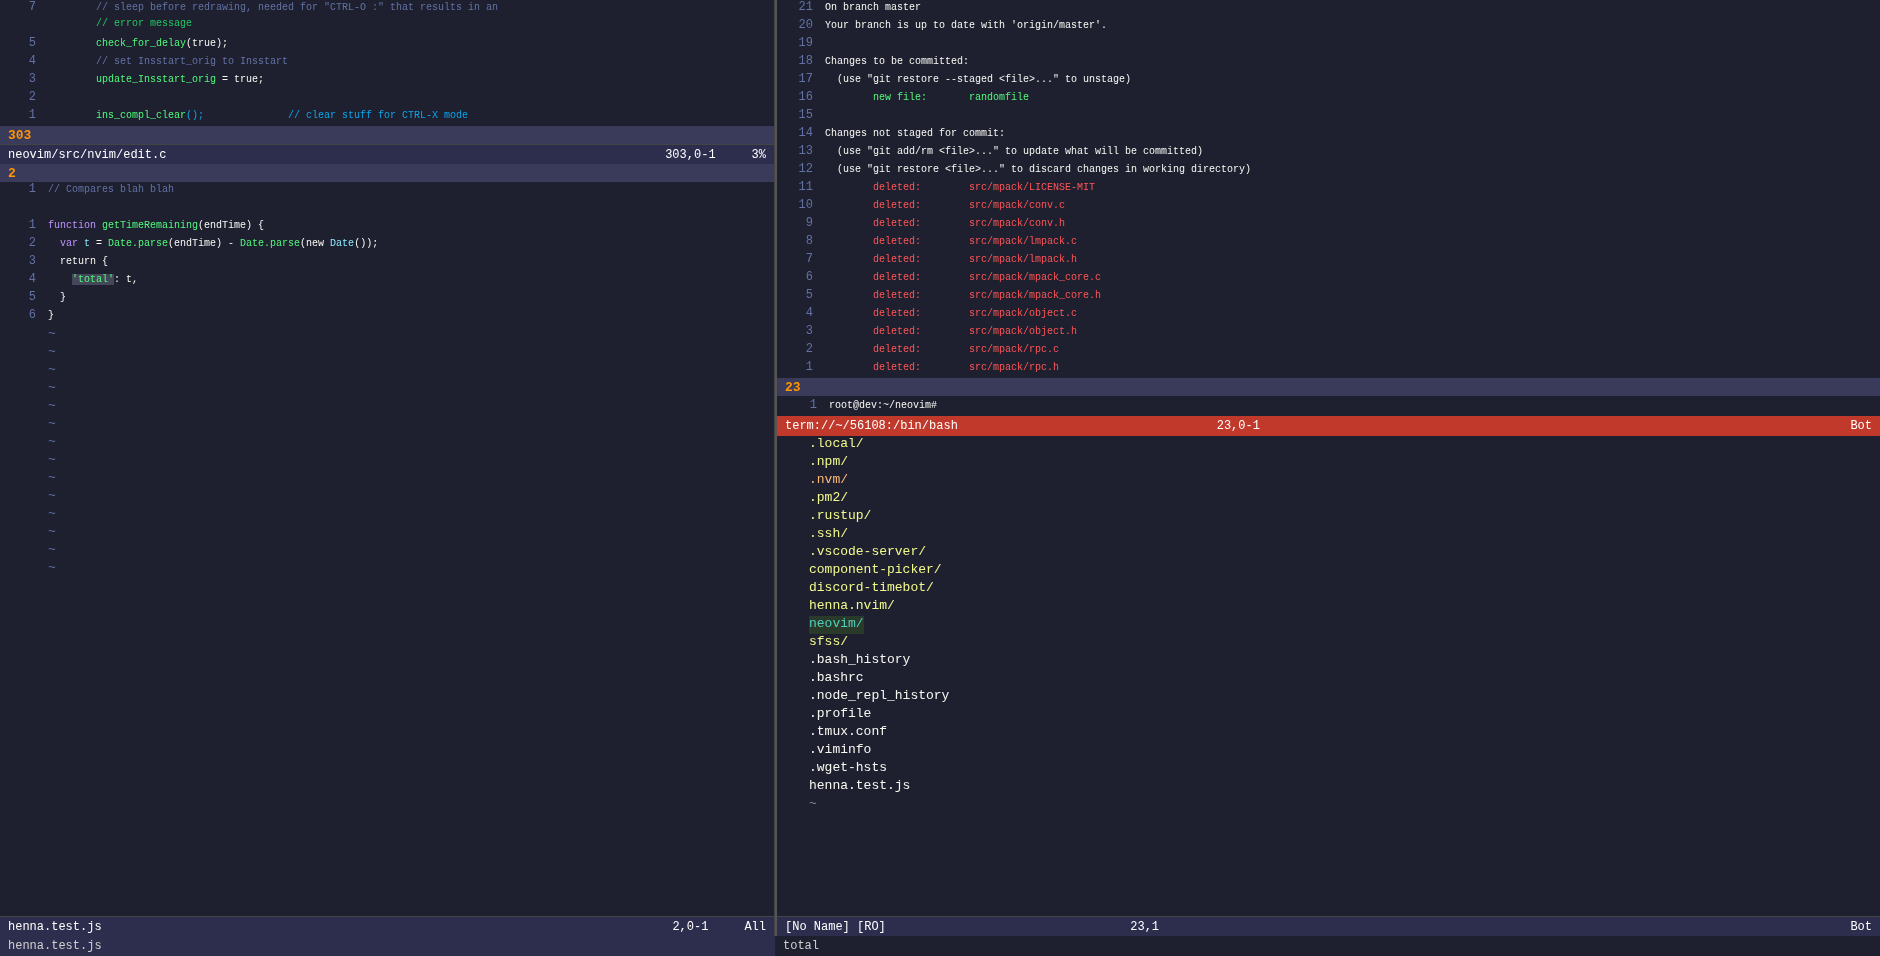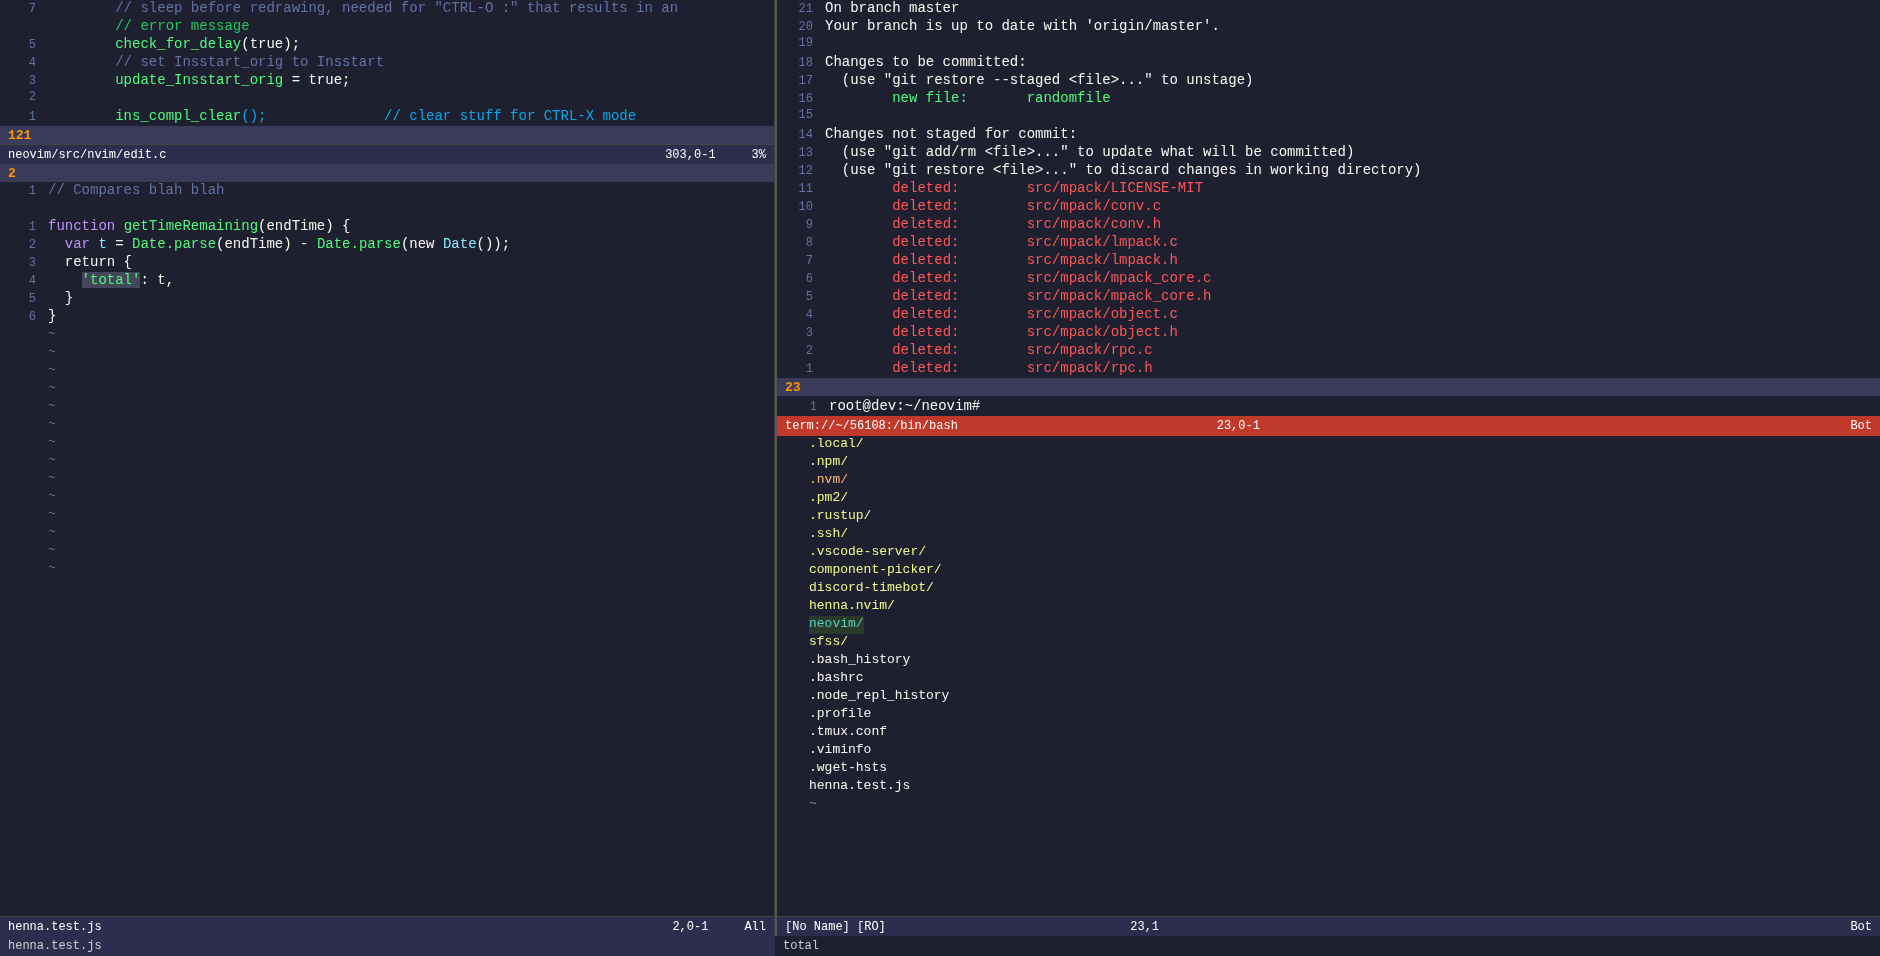--- a/index.html
+++ b/index.html
@@ -51,21 +51,21 @@
     .line-num {
       color: #6272a4;
       min-width: 32px;
       text-align: right;
       margin-right: 12px;
       user-select: none;
       font-size: 12px;
     }
     .line-content {
       flex: 1;
-      font-size: 14px;
+      font-size: 10px;
     }
     
     .status-bar {
       background: #2d2d4e;
       color: #d0d0d0;
       padding: 2px 8px;
       display: flex;
       justify-content: space-between;
       align-items: center;
       font-size: 12px;
@@ -148,21 +148,21 @@
           <div class="code-line"><span class="line-num">7</span><span class="line-content"><span style="color: rgb(98, 114, 164);">	// sleep before redrawing, needed for "CTRL-O :" that results in an</span></span></div>
           <div class="code-line"><span class="line-num"></span><span class="line-content"><span style="color: #22c55e; margin-top: 27px;">	// error message</span></span></div>
           <div class="code-line"><span class="line-num">5</span><span class="line-content"><span style="color: rgb(248, 248, 242);">	</span><span style="color: rgb(80, 250, 123);">check_for_delay</span><span style="color: rgb(248, 248, 242);">(true);</span></span></div>
           <div class="code-line"><span class="line-num">4</span><span class="line-content"><span style="color: rgb(248, 248, 242);">	</span><span style="color: rgb(98, 114, 164);">// set Insstart_orig to Insstart</span></span></div>
           <div class="code-line"><span class="line-num">3</span><span class="line-content"><span style="color: rgb(248, 248, 242);">	</span><span style="color: rgb(80, 250, 123);">update_Insstart_orig</span><span style="color: rgb(248, 248, 242);"> = true;</span></span></div>
           <div class="code-line"><span class="line-num">2</span><span class="line-content"></span></div>
           <div class="code-line"><span class="line-num">1</span><span class="line-content"><span style="color: rgb(248, 248, 242);">	</span><span style="color: rgb(80, 250, 123);">ins_compl_clear</span><span style="color: #0ea5e9;">();		// clear stuff for CTRL-X mode</span></span></div>
         </div>
 
       <div class="separator-line">
-        <span style="color:#ff9500; font-weight:bold; font-size:13px;">121</span>
+        <span style="color:#ff9500; font-weight:bold; font-size:13px;">303</span>
       </div>
 
       <div class="status-bar">
         <span style="color:#fff;">neovim/src/nvim/edit.c</span>
         <span style="color:#fff;">303,0-1 &nbsp;&nbsp;&nbsp; 3%</span>
       </div>
     </div>
 
     <div class="left-bottom">
 

